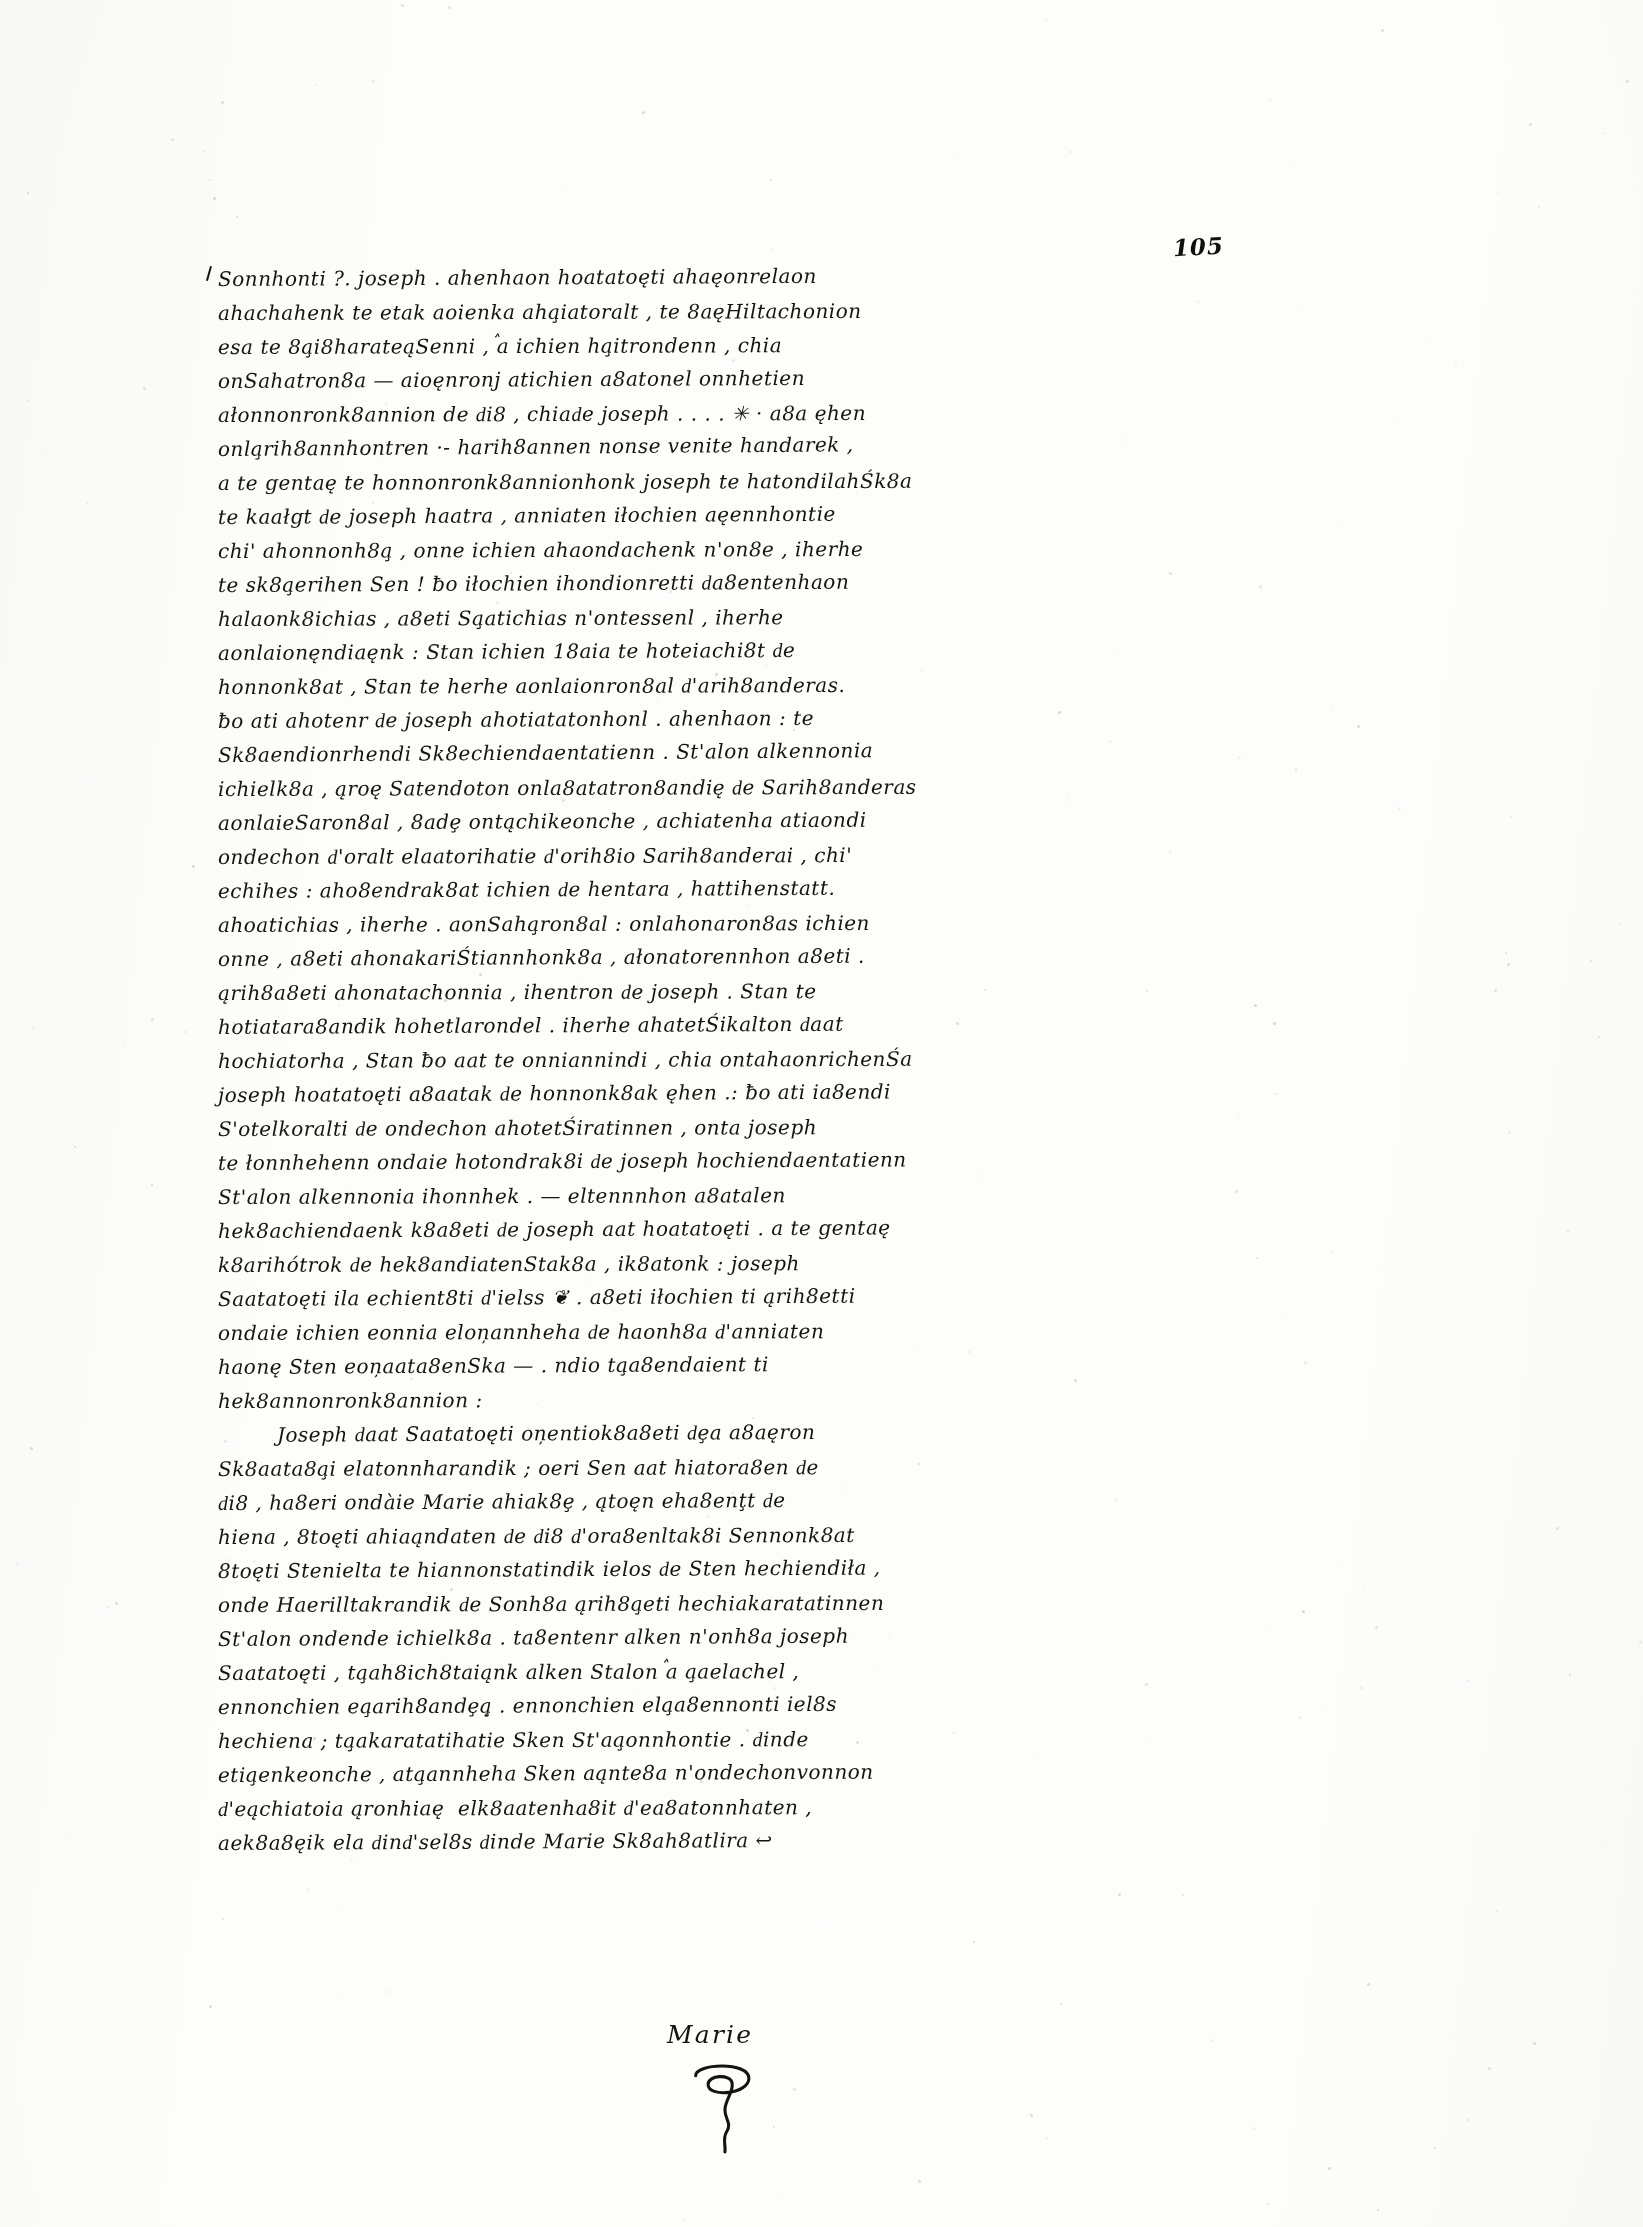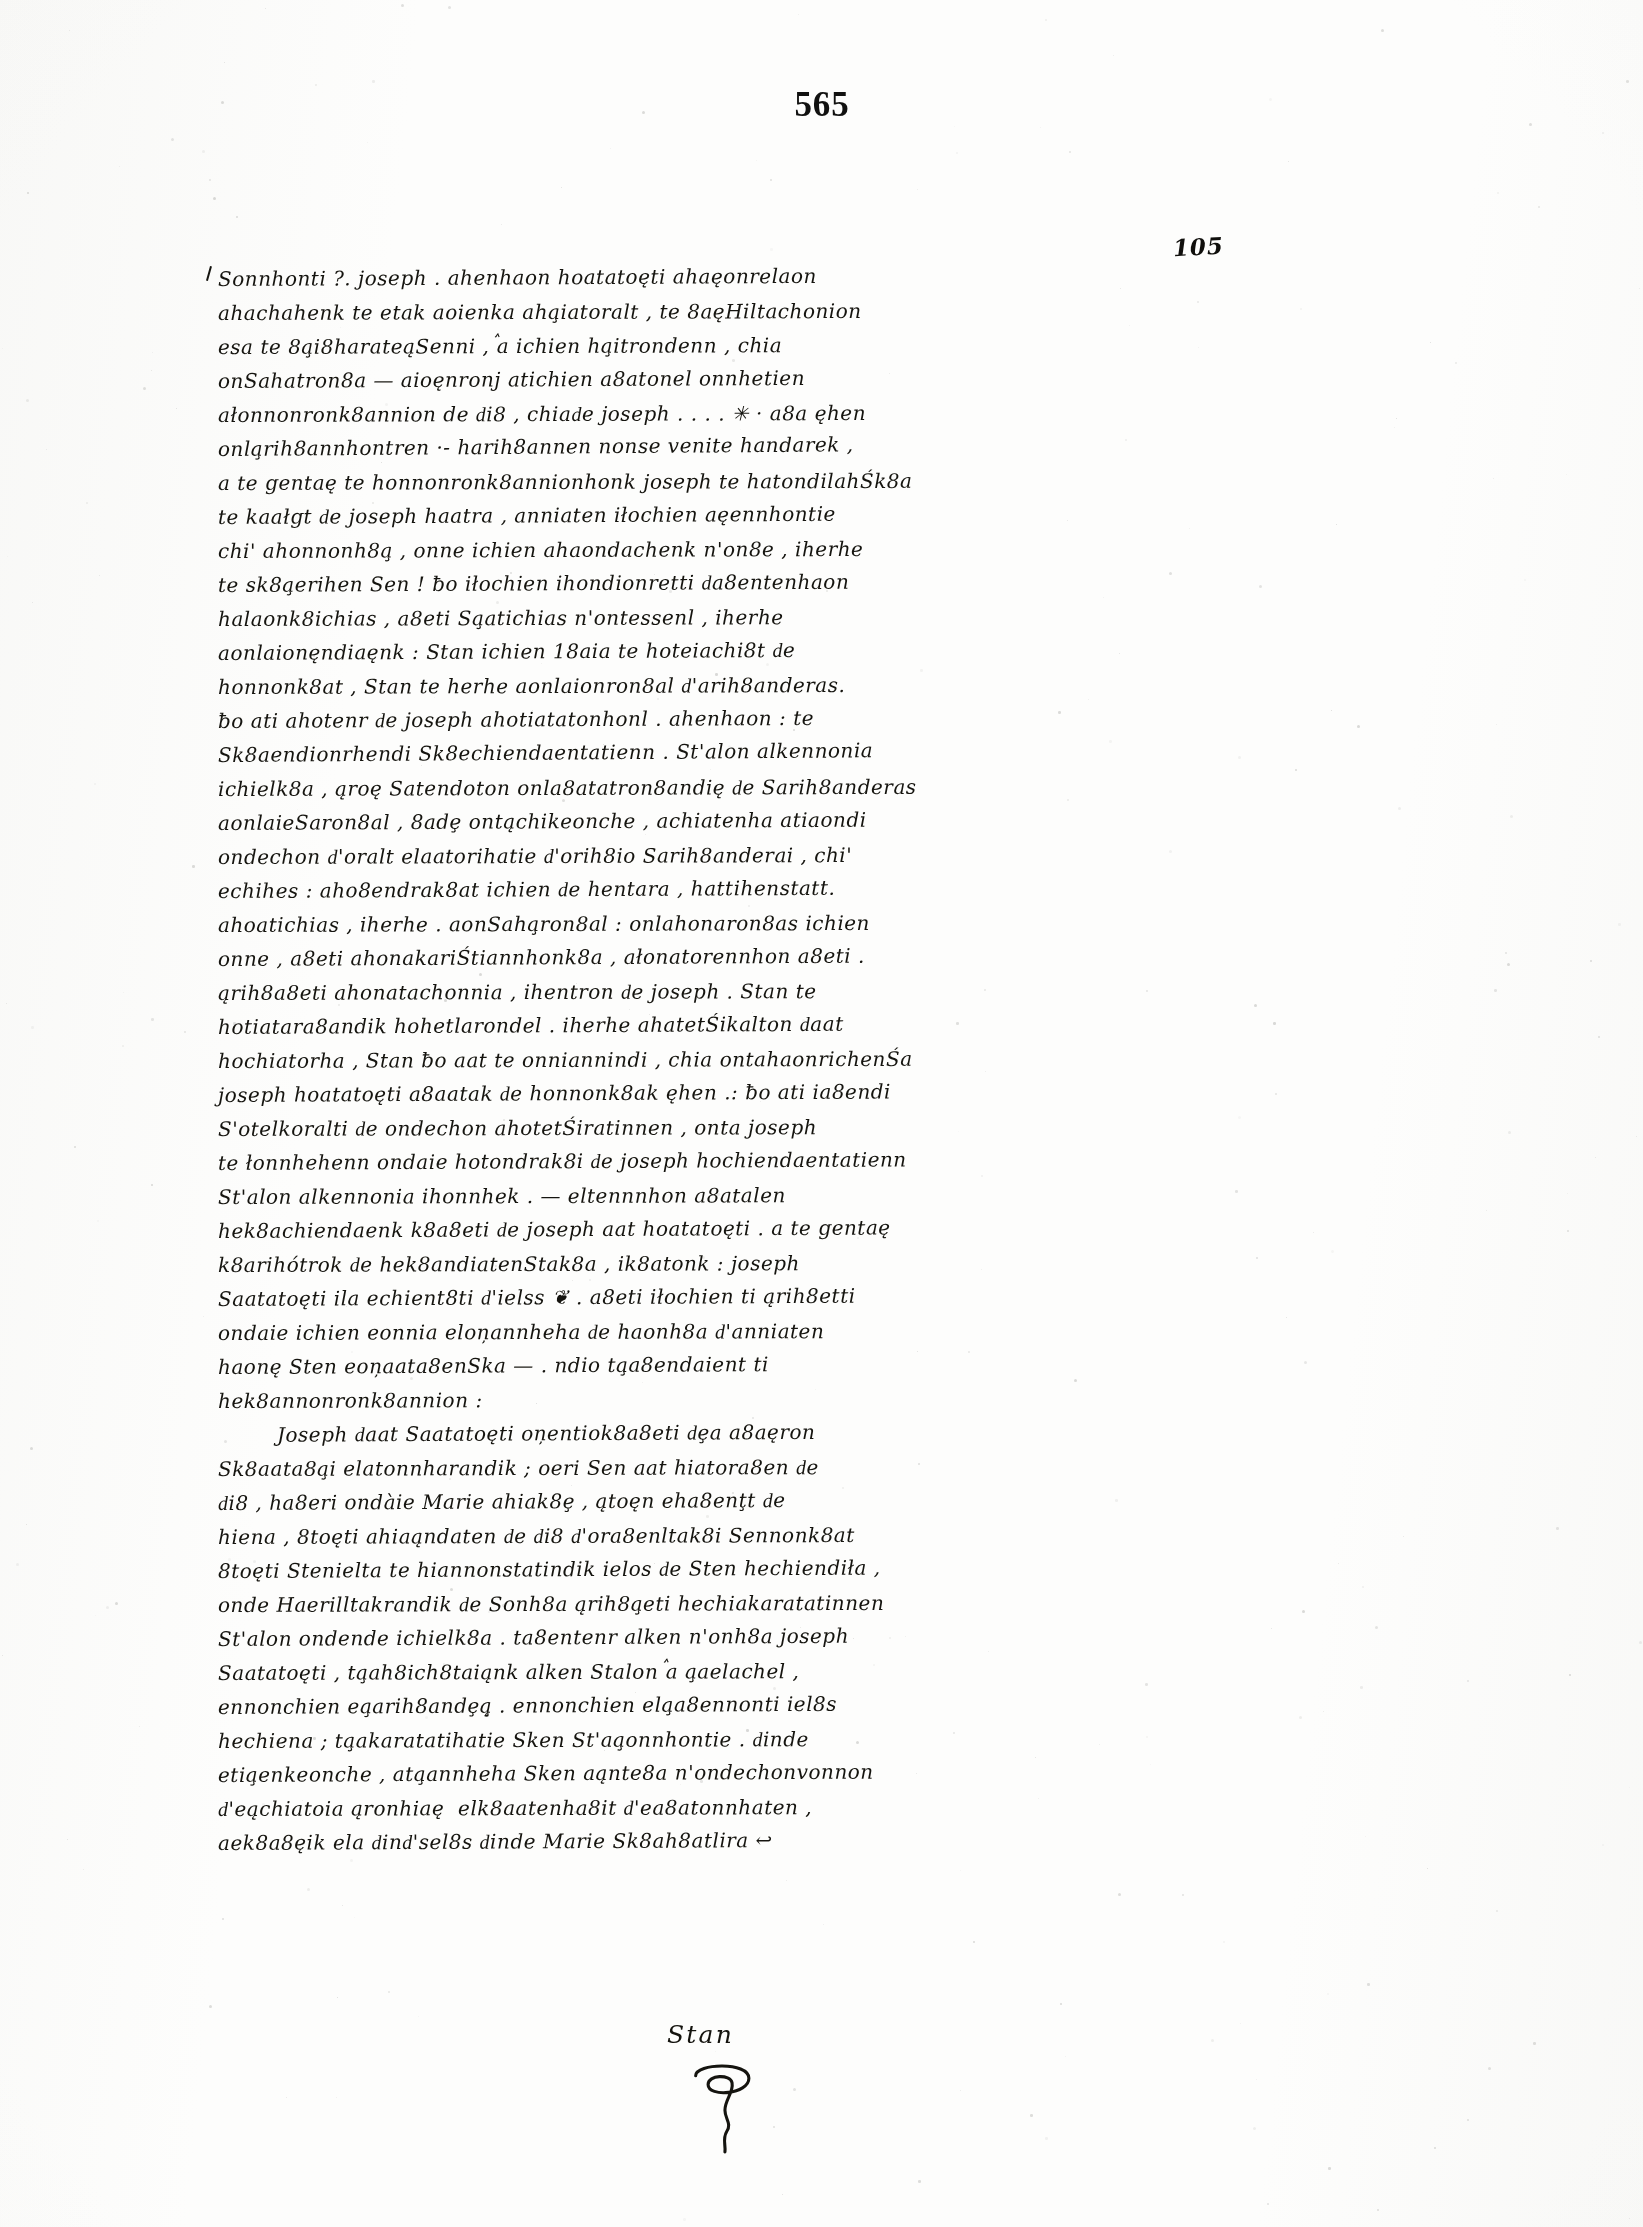--- a/index.html
+++ b/index.html
@@ -441,21 +441,20 @@
       <i style="left: 213px; top: 197px; width: 3.1px; height: 3.1px; opacity: 0.66;"></i>
       <i style="left: 918px; top: 2180px; width: 2.7px; height: 2.7px; opacity: 0.58;"></i>
       <i style="left: 31px; top: 1026px; width: 2.7px; height: 2.7px; opacity: 0.19;"></i>
       <i style="left: 1198px; top: 347px; width: 1.3px; height: 1.3px; opacity: 0.24;"></i>
       <i style="left: 338px; top: 1004px; width: 1.8px; height: 1.8px; opacity: 0.33;"></i>
       <i style="left: 1455px; top: 362px; width: 1.8px; height: 1.8px; opacity: 0.35;"></i>
       <i style="left: 1467px; top: 2119px; width: 1.8px; height: 1.8px; opacity: 0.5;"></i>
       <i style="left: 1238px; top: 1116px; width: 3.1px; height: 3.1px; opacity: 0.13;"></i>
     </div>
 
-  <div class="print-pageno">565</div>
 
   <div class="ms-folio">105</div>
 
   <div class="ms-block" id="ms-block">
       <div class="ms-line t1"><span class="lead-tick"></span>Sonnhonti ?.  joseph . ahenhaon  hoatatoęti  ahaęonrelaon</div>
       <div class="ms-line t2">ahachahenk  te  etak   aoienka  aha̧iatoralt ,  te  8aęHiltachonion</div>
       <div class="ms-line t2">esa te  8a̧i8harateąSenni , ࠧa  ichien  ha̧itrondenn ,  chia</div>
       <div class="ms-line t1">onSahatron8a  —  aioęnronj  atichien  a8atonel  onnhetien</div>
       <div class="ms-line t2">ałonnonronk8annion de ԁi8 , chiaԁe joseph . . . . ✳ · <span class="strike">a8a</span>  ęhen</div>
       <div class="ms-line t3">onla̧rih8annhontren  ·- harih8annen  nonse  venite  handarek ,</div>
@@ -495,21 +494,21 @@
       <div class="ms-line t2">onde  Haerilltakrandik ԁe  Sonh8a  ąrih8a̧eti  hechiakaratatinnen</div>
       <div class="ms-line t1">St'alon  ondende  ichielk8a . ta8entenr  alken  n'onh8a joseph</div>
       <div class="ms-line t2">Saatatoęti , ta̧ah8ich8taiąnk  alken  Stalon  ࠧa  a̧aelachel ,</div>
       <div class="ms-line t1">ennonchien  ea̧arih8andȩą̧ . ennonchien  ela̧a8ennonti  iel8s</div>
       <div class="ms-line t2">hechiena ;  ta̧akaratatihatie  Sken  St'aa̧onnhontie . ԁinde</div>
       <div class="ms-line t1">etia̧enkeonche ,  ata̧annheha  Sken   aąnte8a  n'ondechonvonnon</div>
       <div class="ms-line t2">ԁ'eąchiatoia  ąronhiaę &nbsp;elk8aatenha8it ԁ'ea8atonnhaten ,</div>
       <div class="ms-line t1">aek8a8ęik  ela ԁinԁ'sel8s  ԁinde Marie  Sk8ah8atlira  ↩</div>
     </div>
 
-  <div class="amen-line">Stan</div>
+  <div class="amen-line">Marie</div>
 
   <div class="paraph">
     <svg viewBox="0 0 190 230" width="85" height="102" aria-hidden="true">
       <path d="M30 42 C 30 14, 150 10, 150 48 C 150 84, 58 92, 58 62 C 58 40, 108 38, 112 58
                C 116 80, 96 96, 96 120 C 96 140, 112 150, 100 168 C 90 184, 98 198, 96 214" fill="none" stroke="#15140f" stroke-width="7" stroke-linecap="round"></path>
     </svg>
   </div>
 
 </div>
 

